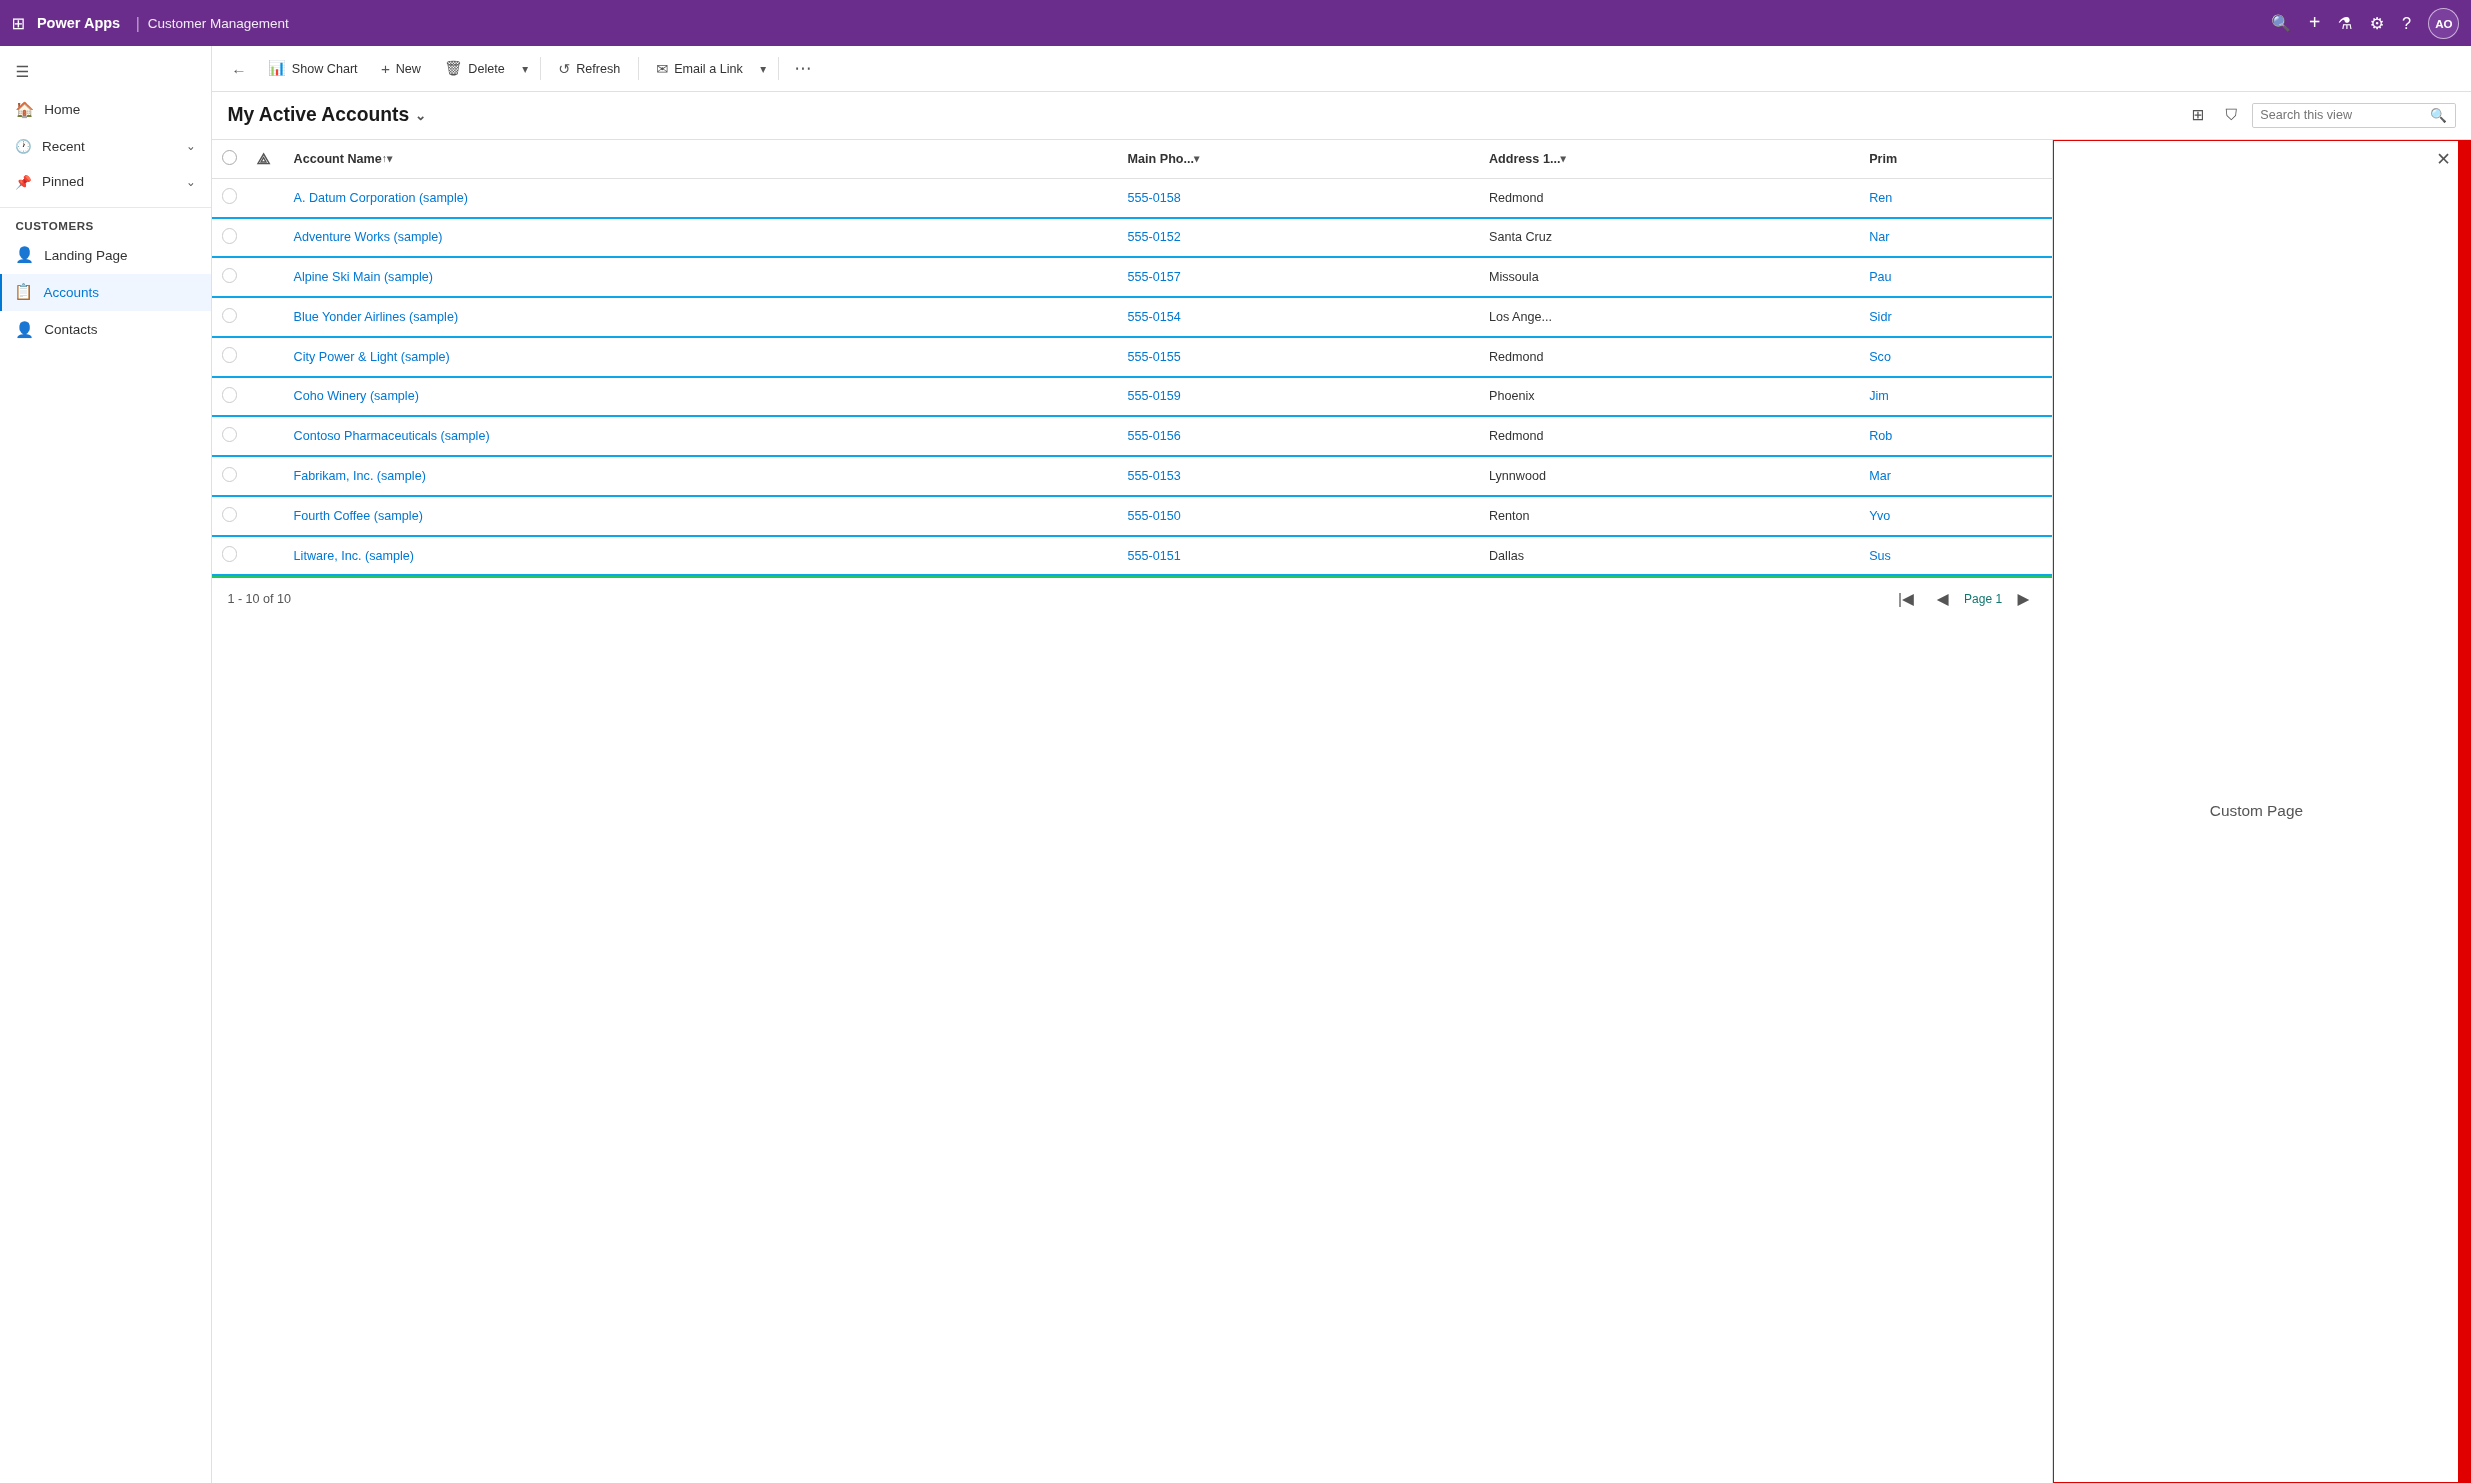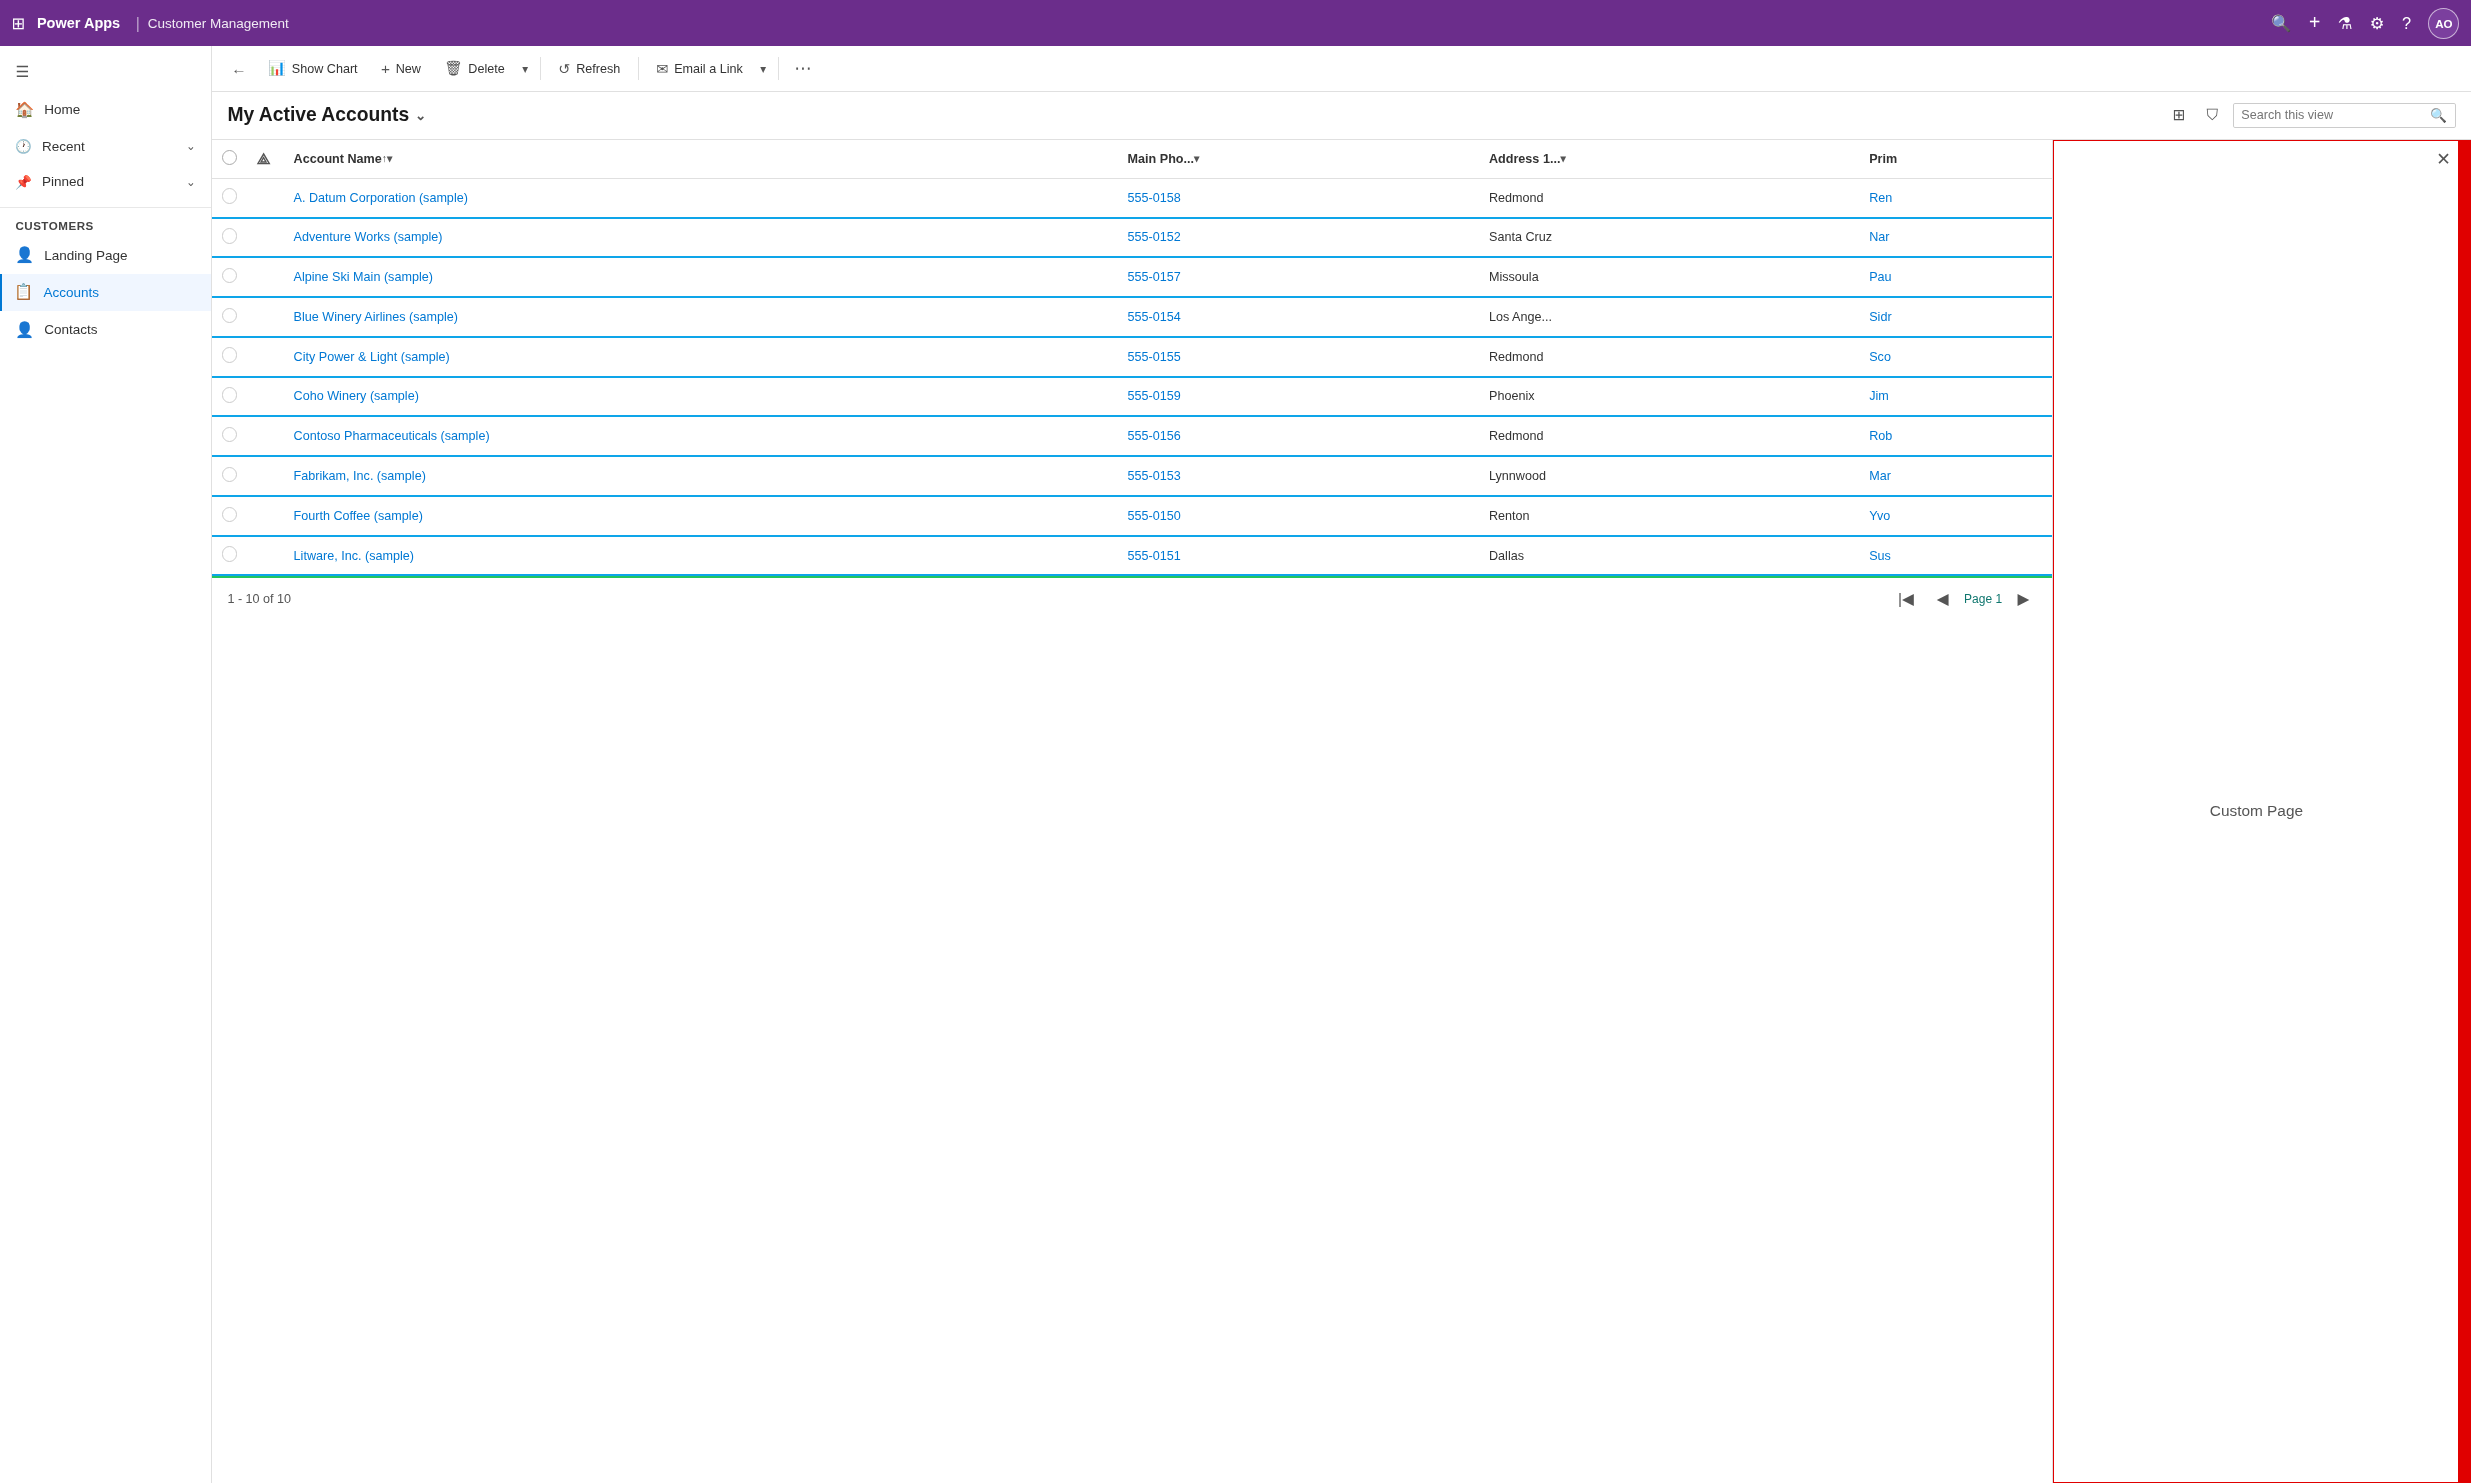--- a/index.html
+++ b/index.html
@@ -132,21 +132,21 @@
     .view-header-icons { display: flex; align-items: center; gap: 7.7px; }
     .view-icon-btn {
       padding: 4.8px 6.8px; border: none; background: transparent;
       cursor: pointer; color: #555; font-size: 15.4px; border-radius: 1.9px;
     }
     .search-box {
       display: flex; align-items: center;
       border: 1px solid #ccc; border-radius: 1.9px;
       padding: 3.9px 7.7px;
       background: white;
-      width: 223px;
+      width: 204px;
     }
     .search-box input {
       border: none; outline: none; font-size: 12.6px;
       color: #555; background: transparent; flex: 1;
     }
     .search-box .search-icon { color: #555; font-size: 13.5px; cursor: pointer; }
 
     
     .split-view { display: flex; flex: 1; overflow: hidden; }
 
@@ -401,21 +401,21 @@
       <td class="link-cell">Alpine Ski Main (sample)</td>
       <td class="link-cell">555-0157</td>
       <td>Missoula</td>
       <td class="truncated">Pau</td>
     </tr>
               <tr>
       <td class="col-checkbox">
         <span class="row-checkbox"></span>
       </td>
       <td class="col-hierarchy"></td>
-      <td class="link-cell">Blue Winery Airlines (sample)</td>
+      <td class="link-cell">Blue Yonder Airlines (sample)</td>
       <td class="link-cell">555-0154</td>
       <td>Los Ange...</td>
       <td class="truncated">Sidr</td>
     </tr>
               <tr>
       <td class="col-checkbox">
         <span class="row-checkbox"></span>
       </td>
       <td class="col-hierarchy"></td>
       <td class="link-cell">City Power &amp; Light (sample)</td>

